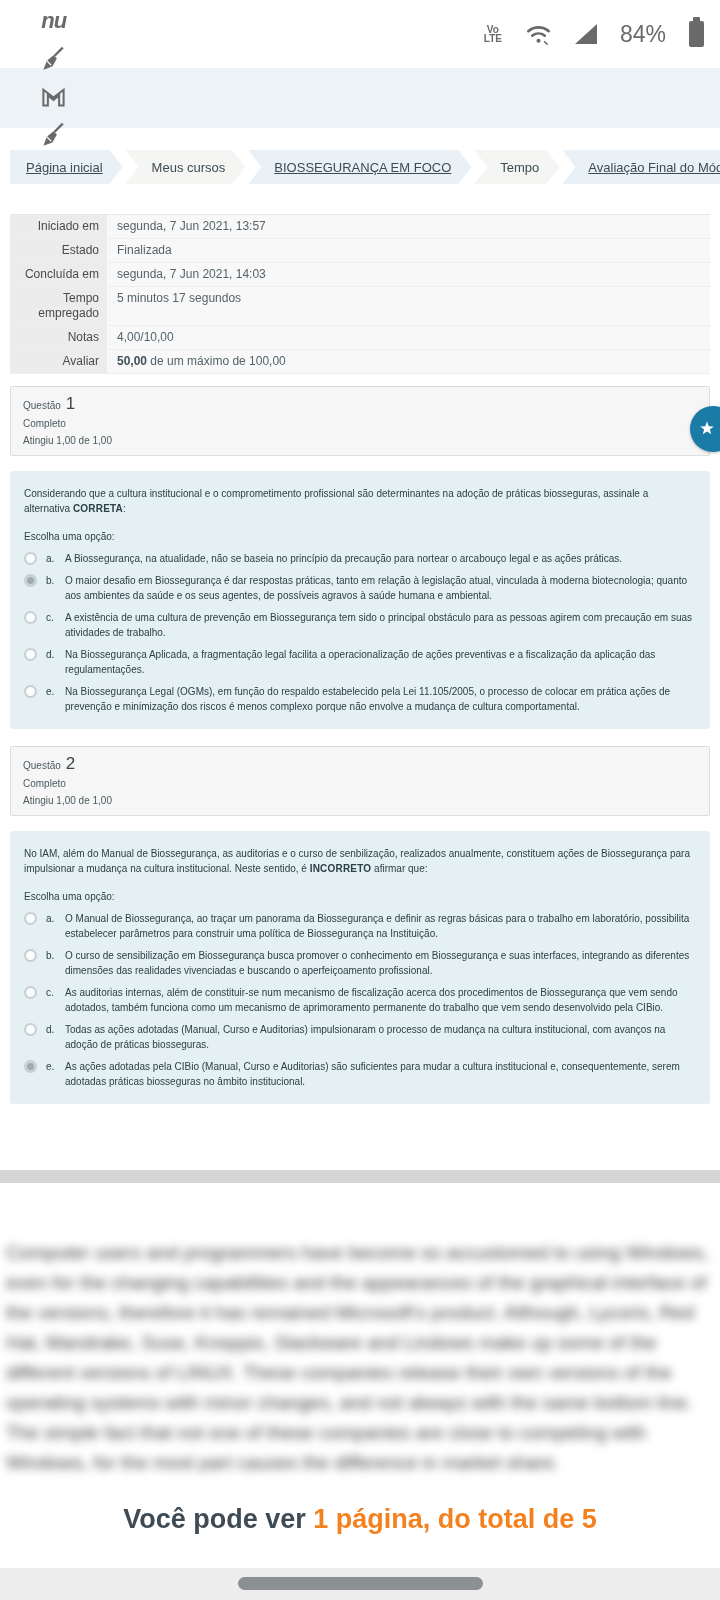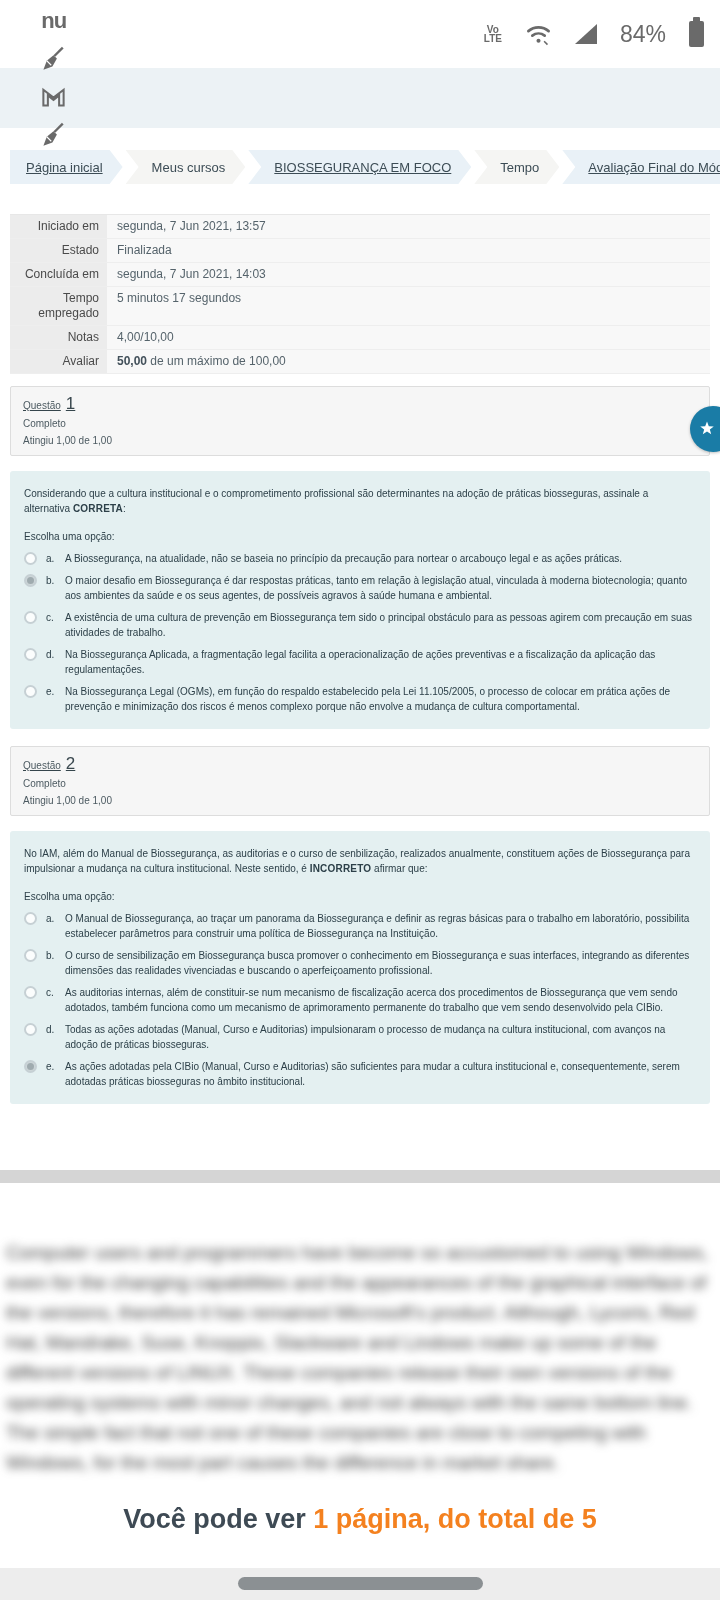--- a/index.html
+++ b/index.html
@@ -10,21 +10,21 @@
   }
   
   .status-bar {
     height:68px; display:flex; align-items:center; padding:0 16px;
     color:#6a6a6a; background:#ffffff;
   }
   .sb-left { display:flex; align-items:center; gap:11px;flex-direction:column; }
   .sb-time { font-size:25px; color:#636363; margin-right:8px; letter-spacing:1px; }
   .sb-icon { width:27px; height:27px; display:inline-flex; align-items:center; justify-content:center; }
   .sb-icon svg { width:27px; height:27px; }
-  .nu-text { font-size:22px; font-weight:bold; color:#6a6a6a; letter-spacing:-1px; }
+  .nu-text { font-size:22px; font-weight:bold; color:#6a6a6a; letter-spacing:-1px;font-style:italic; }
   .more-dots { font-size:15px; color:#6a6a6a; letter-spacing:1px; margin-left:4px; }
   .sb-right { margin-left:auto; display:flex; align-items:center; gap:23px; }
   .volte { display:flex; flex-direction:column; line-height:9px; font-size:10px; font-weight:bold; color:#6a6a6a; text-align:center; }
   .sb-pct { font-size:23px; color:#6a6a6a; }
   .battery { width:15px; height:26px; background:#6a6a6a; border-radius:2px; position:relative; }
   .battery:before { content:""; position:absolute; top:-4px; left:4px; width:7px; height:4px; background:#6a6a6a; border-radius:1px 1px 0 0; }
   .tri { width:0; height:0; border-left:22px solid transparent; border-bottom:20px solid #6a6a6a; }
   
   .band { height:60px; background:#ecf2f5; }
   
@@ -45,21 +45,21 @@
     width:97px; background:#ececec; text-align:right; font-weight:normal;
     color:#4a4a4a; padding:4px 8px 4px 4px; line-height:15px;
   }
   .svalue { flex:1; background:#f8f8f8; padding:4px 10px; color:#55636b; line-height:15px; }
   .svalue b { color:#42505a; }
   
   .q-info {
     margin:12px 10px 0 10px; background:#f6f6f6; border:1px solid #dddddd;
     border-radius:2px; padding:7px 12px 9px 12px;
   }
-  .q-num { display:flex; align-items:baseline; gap:5px;text-decoration:underline; }
+  .q-num { display:flex; align-items:baseline; gap:5px; }
   .q-word { font-size:10px; color:#4c5a61; }
   .q-number { font-size:17px; color:#3a484f; }
   .q-status { font-size:10px; color:#4c5a61; margin-top:4px; }
   .q-grade { font-size:10px; color:#4c5a61; margin-top:6px; }
   
   .q-content {
     margin:15px 10px 0 10px; background:#e4f0f1; border-radius:3px;
     padding:15px 14px 15px 14px; font-size:10px; line-height:15px; color:#2d4049;
   }
   .q-text b { letter-spacing:.2px; }

